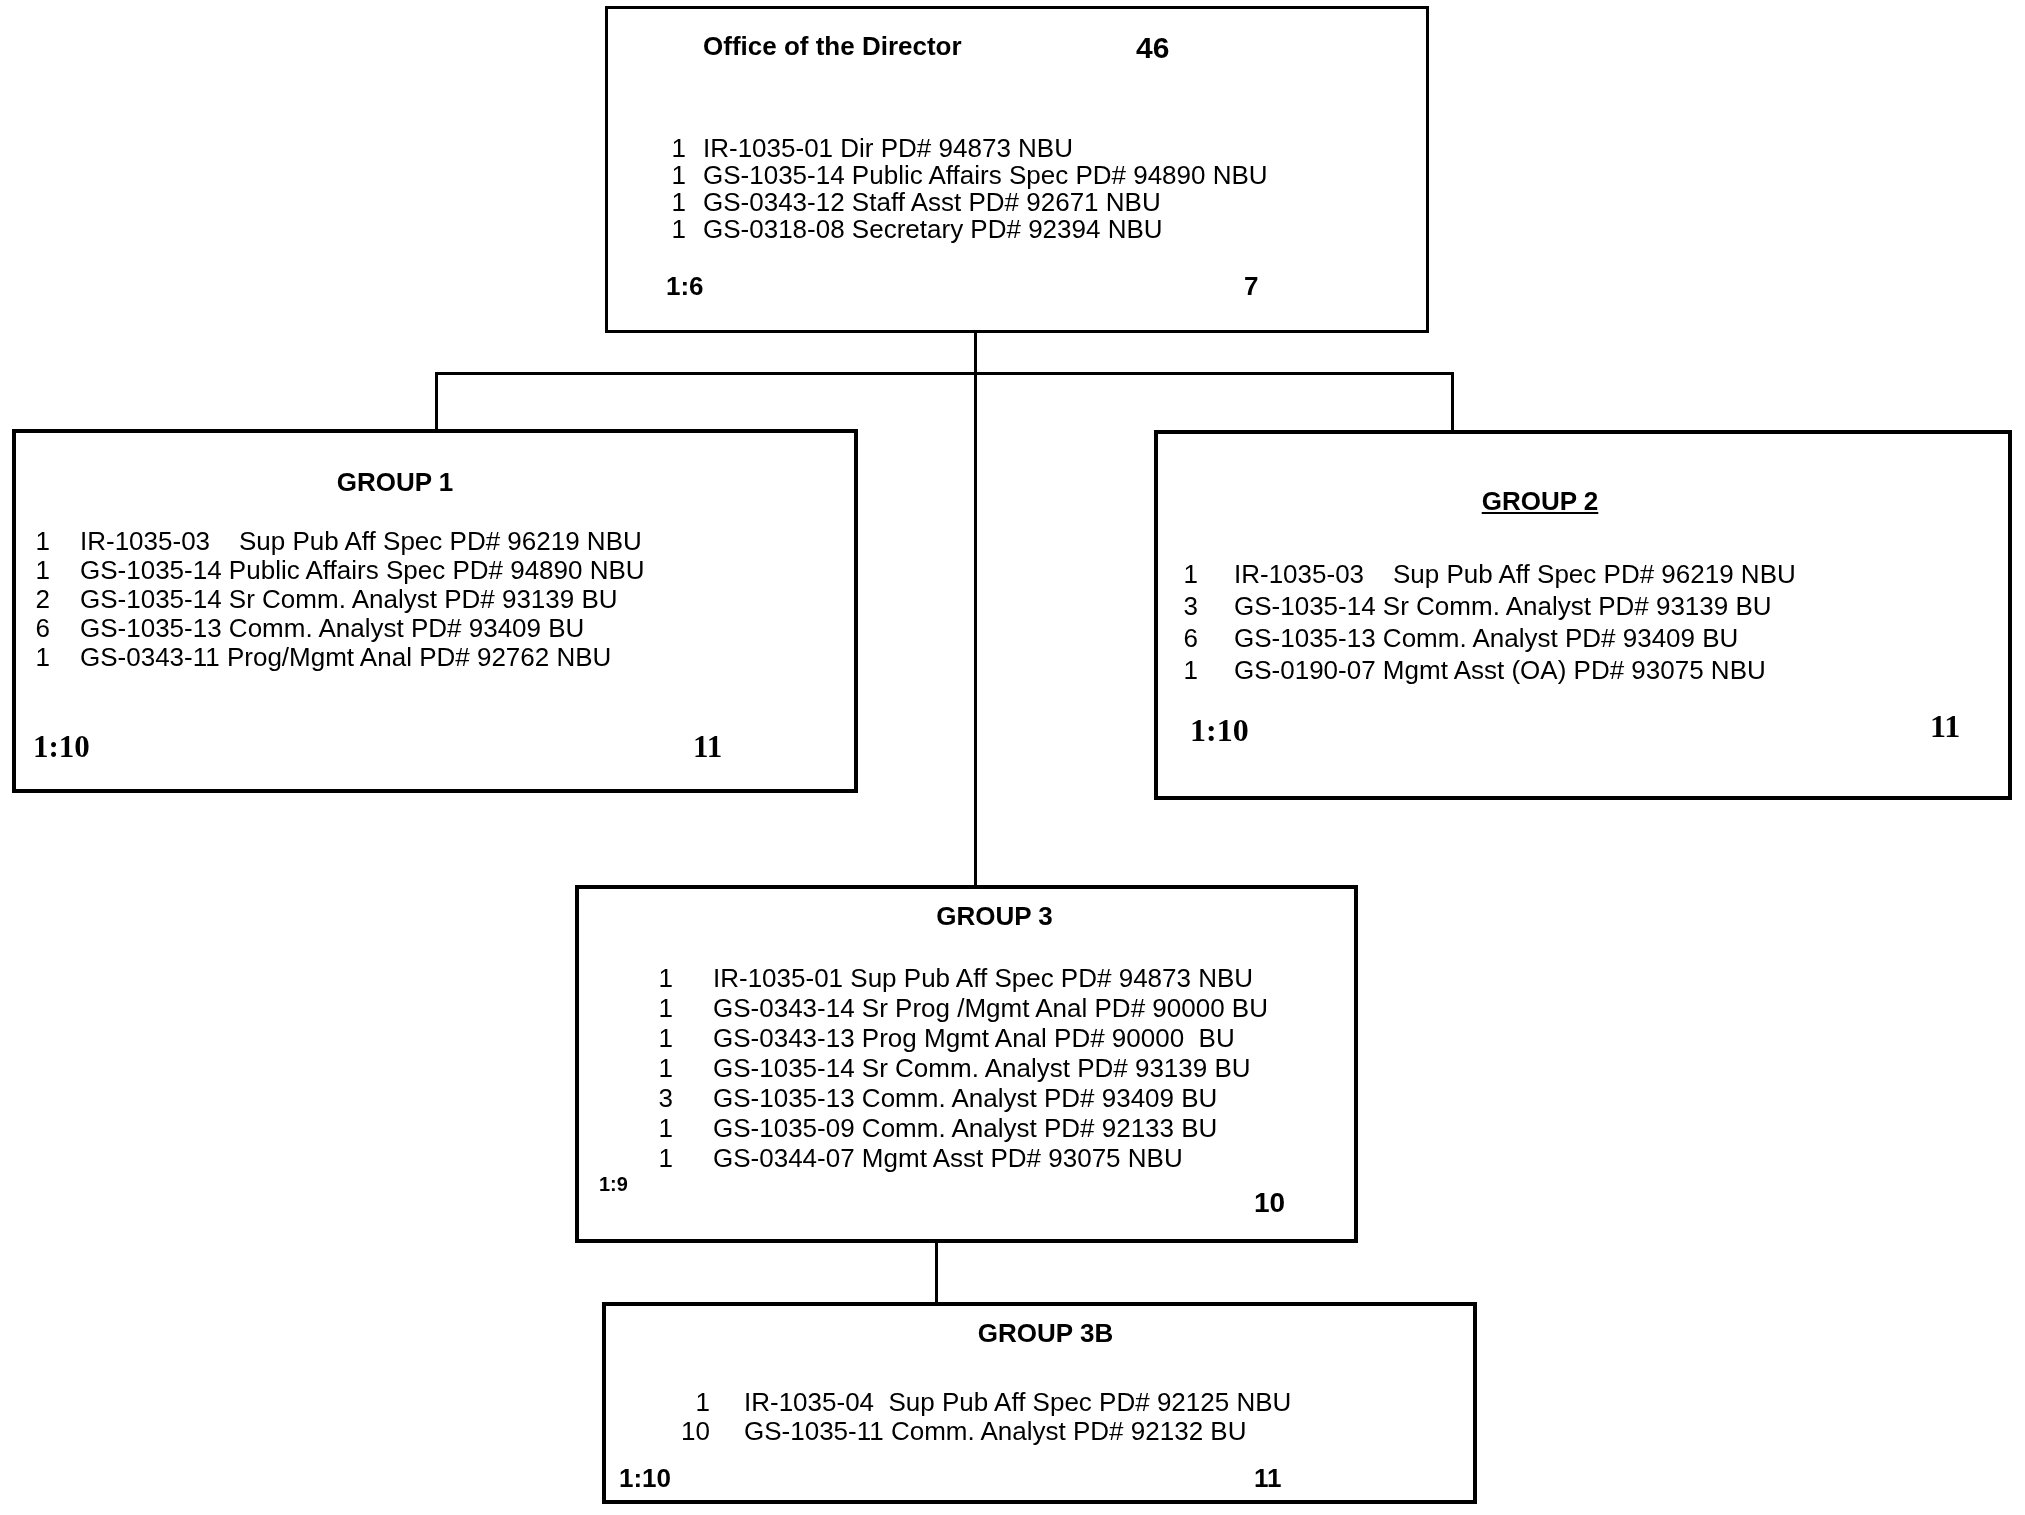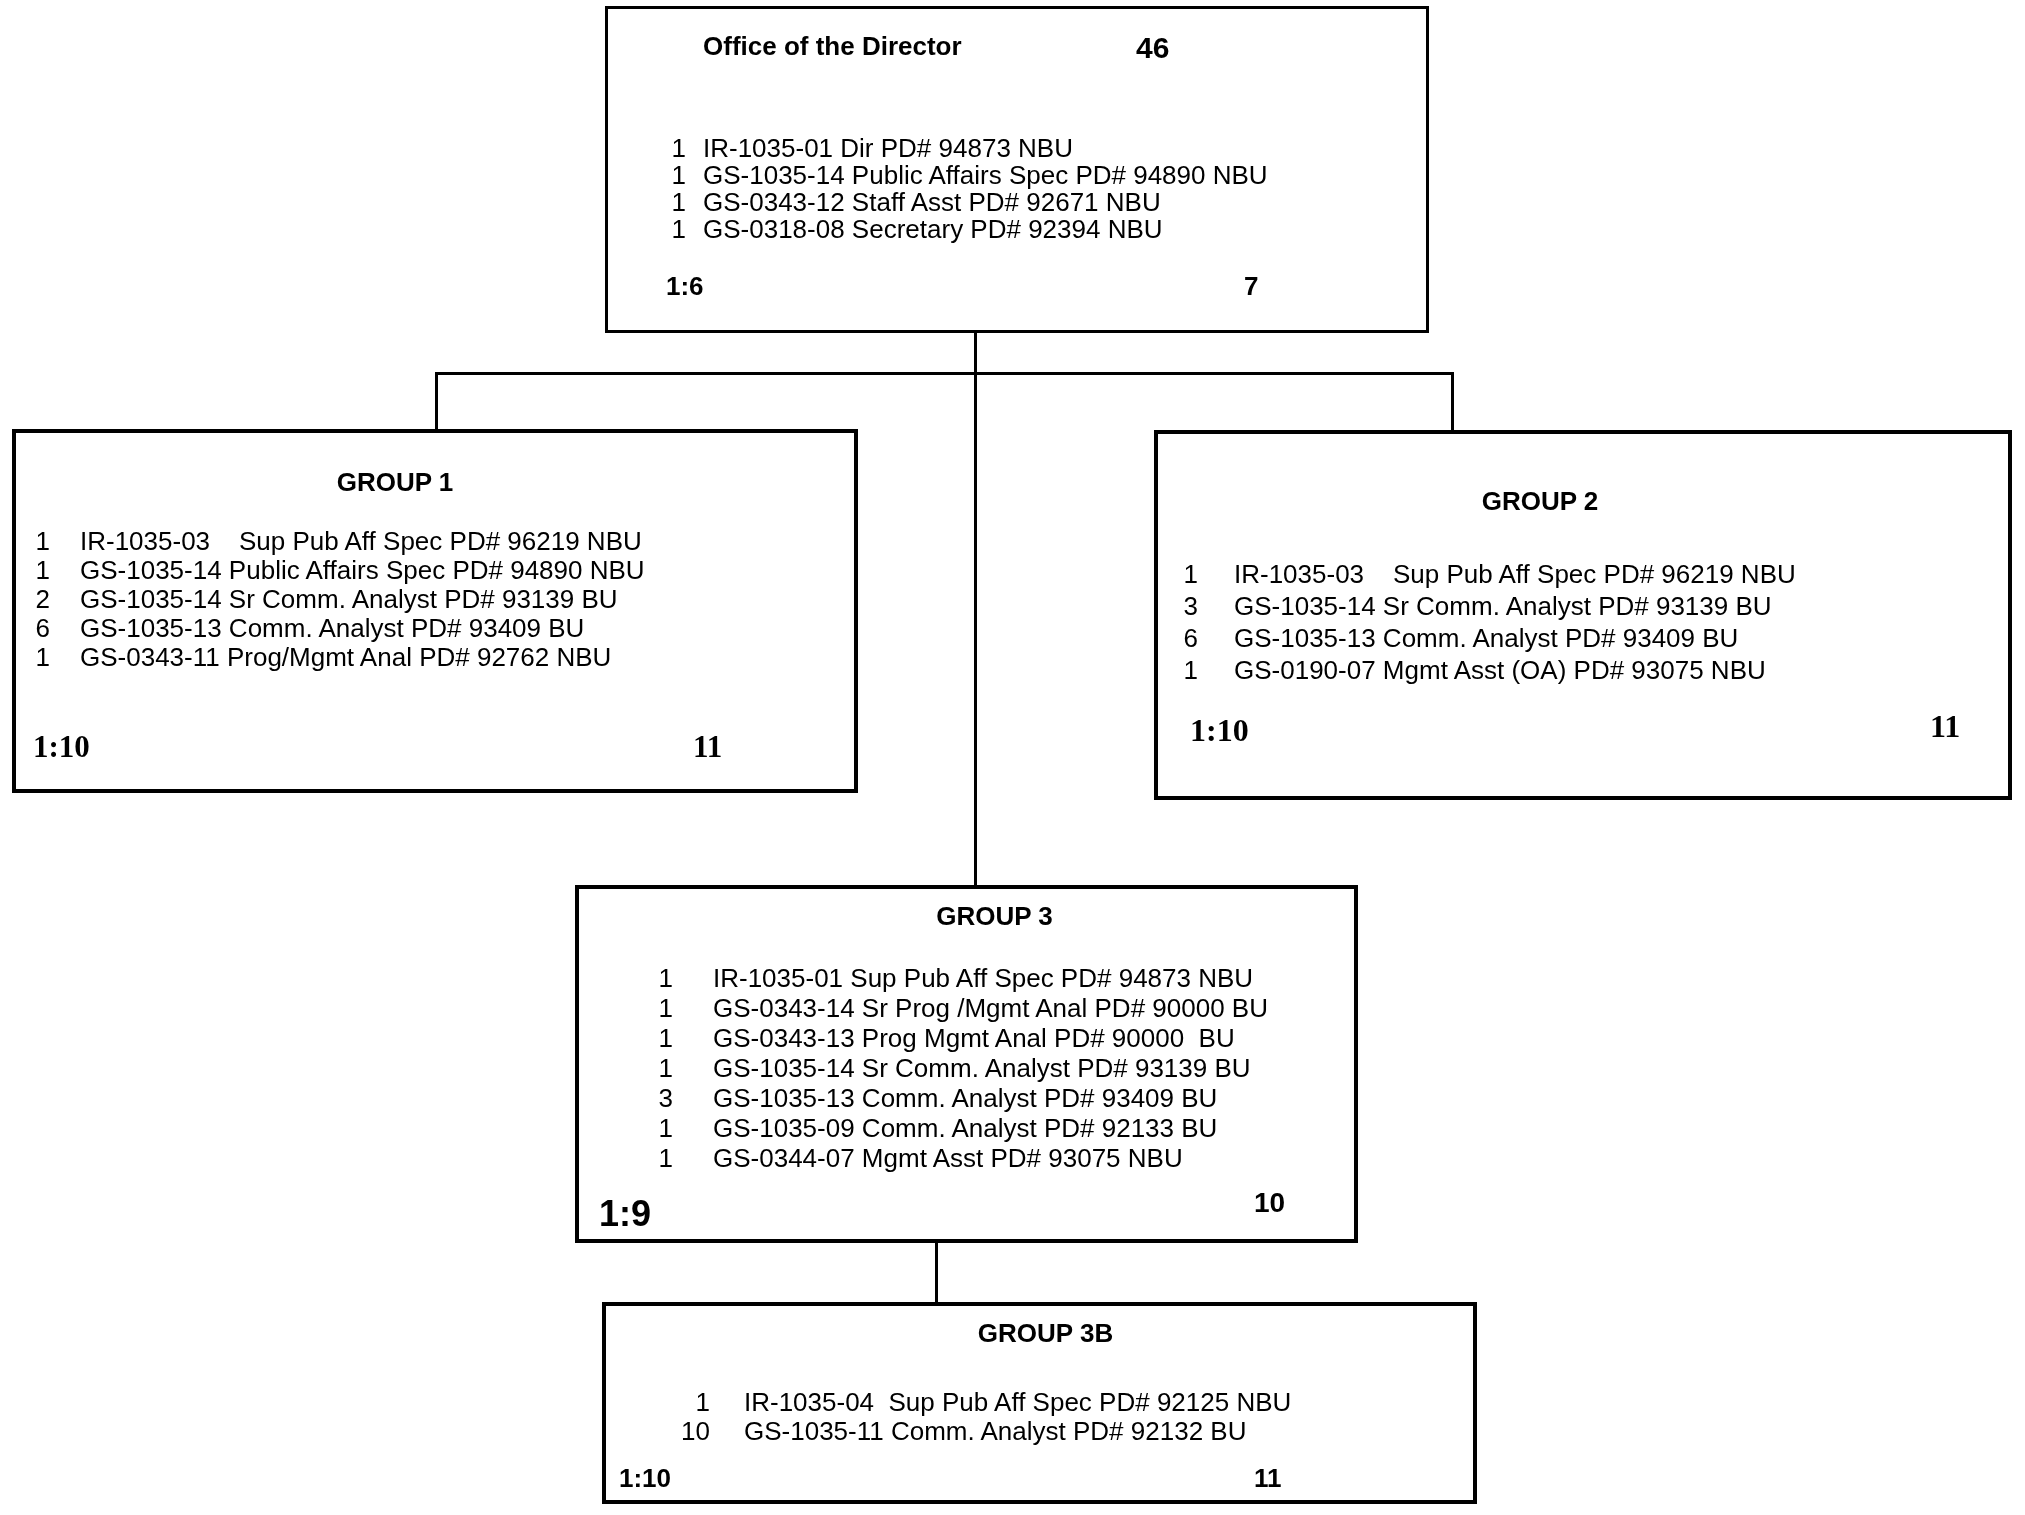--- a/index.html
+++ b/index.html
@@ -53,36 +53,36 @@
   #group1 .node-title{top:34px;margin-left:-40px;}
   #group1 .staff-list{left:14px;top:94px;}
   #group1 .staff-row{line-height:29px;}
   #group1 .staff-count{width:20px;}
   #group1 .staff-role{margin-left:30px;}
   #group1 .node-ratio{left:17px;top:296px;font-size:31px;font-family:"Liberation Serif",serif;}
   #group1 .node-total{left:677px;top:296px;font-size:31px;font-family:"Liberation Serif",serif;}
 
   
   #group2{left:1154px;top:430px;width:858px;height:370px;}
-  #group2 .node-title{top:52px;margin-left:-43px;}
+  #group2 .node-title{top:52px;margin-left:-43px;text-decoration:underline;}
   #group2 .staff-list{left:20px;top:124px;}
   #group2 .staff-row{line-height:32px;}
   #group2 .staff-count{width:20px;}
   #group2 .staff-role{margin-left:36px;}
   #group2 .node-ratio{left:32px;top:278px;font-size:32px;font-family:"Liberation Serif",serif;}
   #group2 .node-total{left:772px;top:274px;font-size:32px;font-family:"Liberation Serif",serif;}
 
   
   #group3{left:575px;top:885px;width:783px;height:358px;}
   #group3 .node-title{top:12px;margin-left:28px;}
   #group3 .staff-list{left:60px;top:74px;}
   #group3 .staff-row{line-height:30px;}
   #group3 .staff-count{width:34px;}
   #group3 .staff-role{margin-left:40px;}
-  #group3 .node-ratio{left:20px;top:304px;font-size:36px;text-align:right;}
+  #group3 .node-ratio{left:20px;top:284px;font-size:20px;text-align:right;}
   #group3 .node-total{left:675px;top:298px;font-size:28px;}
 
   
   #group3b{left:602px;top:1302px;width:875px;height:202px;}
   #group3b .node-title{top:12px;margin-left:6px;}
   #group3b .staff-list{left:70px;top:82px;}
   #group3b .staff-row{line-height:29px;}
   #group3b .staff-count{width:34px;}
   #group3b .staff-role{margin-left:34px;}
   #group3b .node-ratio{left:13px;top:157px;font-size:26px;}

